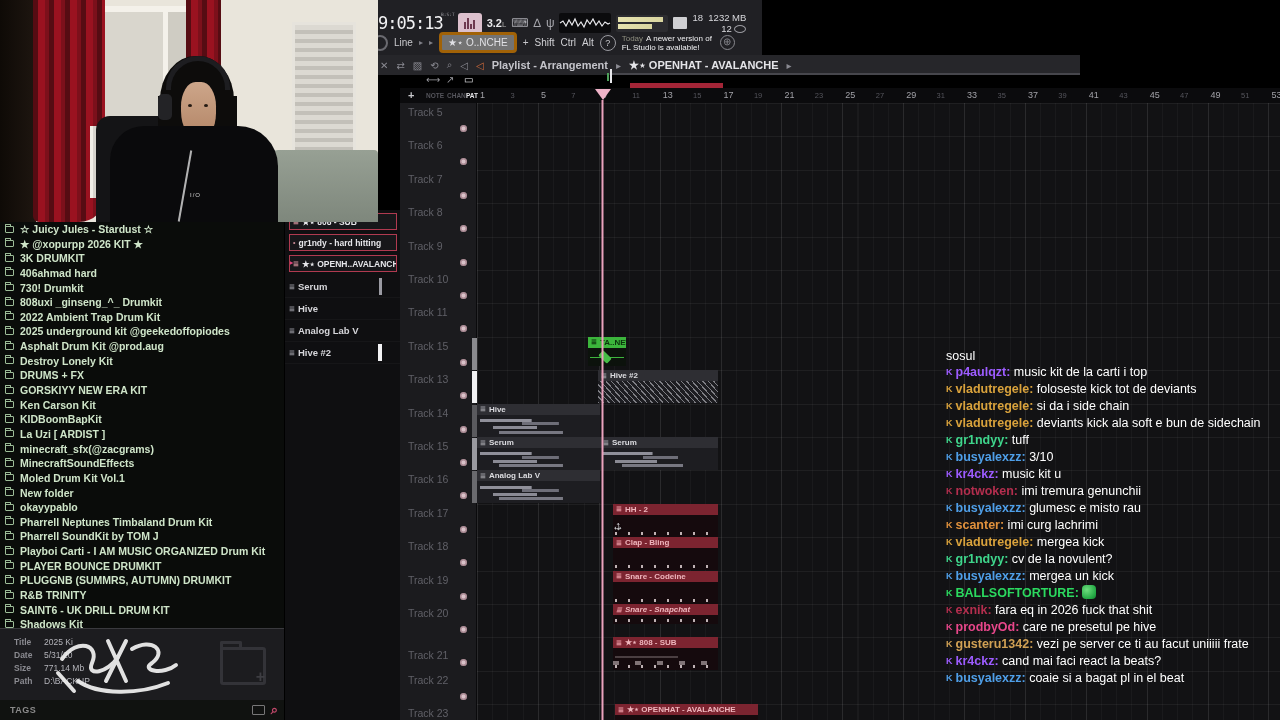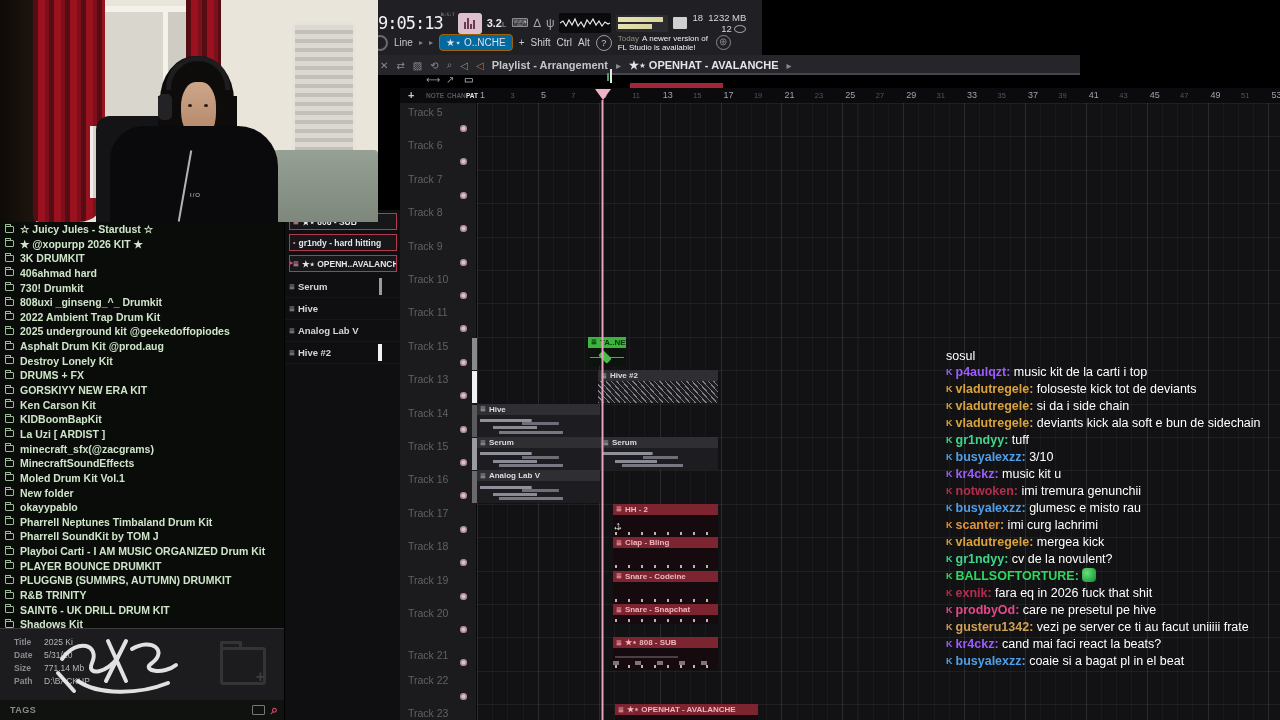--- a/index.html
+++ b/index.html
@@ -49,21 +49,21 @@
   .tb-ico{color:#a8a8ae;font-size:12px;}
   .tb-scope{width:52px;height:20px;background:#0b0b0d;border-radius:2px;}
   .tb-meter{width:52px;height:17px;background:#2c2c30;border-radius:2px;padding:2px;box-sizing:border-box;}
   .tb-meter i{display:block;height:5px;margin-bottom:2px;background:linear-gradient(90deg,#e6e2ae,#d9d5a0);}
   .tb-sq{width:14px;height:12px;background:#cfcfd2;border-radius:1px;}
   .tb-stat{font-size:9.5px;color:#d8d8dc;text-align:right;line-height:11px;}
   .tb-eye{display:inline-block;width:10px;height:6px;border:1px solid #9a9aa0;border-radius:50%;vertical-align:middle;}
   .tb-row2{position:absolute;left:0;top:30px;width:100%;height:25px;display:flex;align-items:center;gap:6px;padding-left:4px;box-sizing:border-box;font-size:10px;color:#c8c8cc;}
   .tb-snapcircle{width:12px;height:12px;border:2px solid #6a6a70;border-radius:50%;margin-left:-8px;}
   .tb-chev{color:#808088;font-size:8px;}
-  .tb-patbox{background:#0369a1;border:1px solid #a16207;border-radius:4px;color:#e0e0e4;padding:2px 6px;font-size:10px;white-space:nowrap;}
+  .tb-patbox{background:#737373;border:3px solid #a16207;border-radius:4px;color:#e0e0e4;padding:2px 6px;font-size:10px;white-space:nowrap;}
   .tb-key{color:#d0d0d4;}
   .tb-hint{width:14px;height:14px;border:1px solid #9a9aa0;border-radius:50%;display:flex;align-items:center;justify-content:center;font-size:9px;color:#c8c8cc;}
   .tb-update{font-size:8px;line-height:9px;color:#f0f0f2;width:92px;}
   .tb-update .today{color:#8f8f80;margin-right:3px;}
   .tb-globe{width:13px;height:13px;border:1px solid #88888e;border-radius:50%;color:#88888e;font-size:10px;line-height:12px;text-align:center;}
 
   
   #pl-header{left:376px;top:55px;width:704px;height:20px;background:#26262a;display:flex;align-items:center;gap:8px;padding-left:4px;box-sizing:border-box;z-index:4;}
   #pl-header .hico{color:#8a8a92;font-size:10px;}
   #pl-header .spk{color:#d06a3a;font-size:10px;}
@@ -353,21 +353,21 @@
           </div>
           <div class="bd"></div>
         </div>
         <div class="clip audio-red" style="left: 213px; top: 467.6px; width: 105px; height: 33px;">
           <div class="hd">
             <span class="cico">≣</span>
             <span>Snare - Codeine</span>
           </div>
           <div class="bd"></div>
         </div>
-        <div class="clip audio-red" style="left: 213px; top: 501px; width: 105px; height: 20px;">
+        <div class="clip audio-red" style="left: 213px; top: 501px; width: 105px; height: 20px; font-style: italic;">
           <div class="hd">
             <span class="cico">≣</span>
             <span>Snare - Snapchat</span>
           </div>
           <div class="bd"></div>
         </div>
         <div class="clip audio-red wave" style="left: 213px; top: 534.4px; width: 105px; height: 33px;">
           <div class="hd">
             <span class="cico">≣</span>
             <span>★⋆ 808 - SUB</span>
@@ -513,20 +513,21 @@
       <div class="ch-line"><span class="ch-badge" style="color: rgb(217, 162, 60);">K</span><span class="ch-name" style="color: rgb(217, 162, 60);">vladutregele:</span><span> si da i side chain</span></div>
       <div class="ch-line"><span class="ch-badge" style="color: rgb(217, 162, 60);">K</span><span class="ch-name" style="color: rgb(217, 162, 60);">vladutregele:</span><span> deviants kick ala soft e bun de sidechain</span></div>
       <div class="ch-line"><span class="ch-badge" style="color: rgb(63, 214, 140);">K</span><span class="ch-name" style="color: rgb(63, 214, 140);">gr1ndyy:</span><span> tuff</span></div>
       <div class="ch-line"><span class="ch-badge" style="color: rgb(79, 159, 232);">K</span><span class="ch-name" style="color: rgb(79, 159, 232);">busyalexzz:</span><span> 3/10</span></div>
       <div class="ch-line"><span class="ch-badge" style="color: rgb(157, 92, 255);">K</span><span class="ch-name" style="color: rgb(157, 92, 255);">kr4ckz:</span><span> music kit u</span></div>
       <div class="ch-line"><span class="ch-badge" style="color: rgb(179, 46, 78);">K</span><span class="ch-name" style="color: rgb(179, 46, 78);">notwoken:</span><span> imi tremura genunchii</span></div>
       <div class="ch-line"><span class="ch-badge" style="color: rgb(79, 159, 232);">K</span><span class="ch-name" style="color: rgb(79, 159, 232);">busyalexzz:</span><span> glumesc e misto rau</span></div>
       <div class="ch-line"><span class="ch-badge" style="color: rgb(224, 145, 60);">K</span><span class="ch-name" style="color: rgb(224, 145, 60);">scanter:</span><span> imi curg lachrimi</span></div>
       <div class="ch-line"><span class="ch-badge" style="color: rgb(217, 162, 60);">K</span><span class="ch-name" style="color: rgb(217, 162, 60);">vladutregele:</span><span> mergea kick</span></div>
       <div class="ch-line"><span class="ch-badge" style="color: rgb(63, 214, 140);">K</span><span class="ch-name" style="color: rgb(63, 214, 140);">gr1ndyy:</span><span> cv de la novulent?</span></div>
+      <div class="ch-line"><span class="ch-badge" style="color: rgb(79, 159, 232);">K</span><span class="ch-name" style="color: rgb(79, 159, 232);">busyalexzz:</span><span> mergea un kick</span></div>
       <div class="ch-line"><span class="ch-badge" style="color: rgb(43, 217, 95);">K</span><span class="ch-name" style="color: rgb(43, 217, 95);">BALLSOFTORTURE:</span><span> </span><span class="ch-emote"></span></div>
       <div class="ch-line"><span class="ch-badge" style="color: rgb(179, 46, 78);">K</span><span class="ch-name" style="color: rgb(179, 46, 78);">exnik:</span><span> fara eq in 2026 fuck that shit</span></div>
       <div class="ch-line"><span class="ch-badge" style="color: rgb(232, 71, 139);">K</span><span class="ch-name" style="color: rgb(232, 71, 139);">prodbyOd:</span><span> care ne presetul pe hive</span></div>
       <div class="ch-line"><span class="ch-badge" style="color: rgb(208, 160, 84);">K</span><span class="ch-name" style="color: rgb(208, 160, 84);">gusteru1342:</span><span> vezi pe server ce ti au facut uniiiii frate</span></div>
       <div class="ch-line"><span class="ch-badge" style="color: rgb(157, 92, 255);">K</span><span class="ch-name" style="color: rgb(157, 92, 255);">kr4ckz:</span><span> cand mai faci react la beats?</span></div>
       <div class="ch-line"><span class="ch-badge" style="color: rgb(79, 159, 232);">K</span><span class="ch-name" style="color: rgb(79, 159, 232);">busyalexzz:</span><span> coaie si a bagat pl in el beat</span></div>
     </div>
 
 </div>
 

